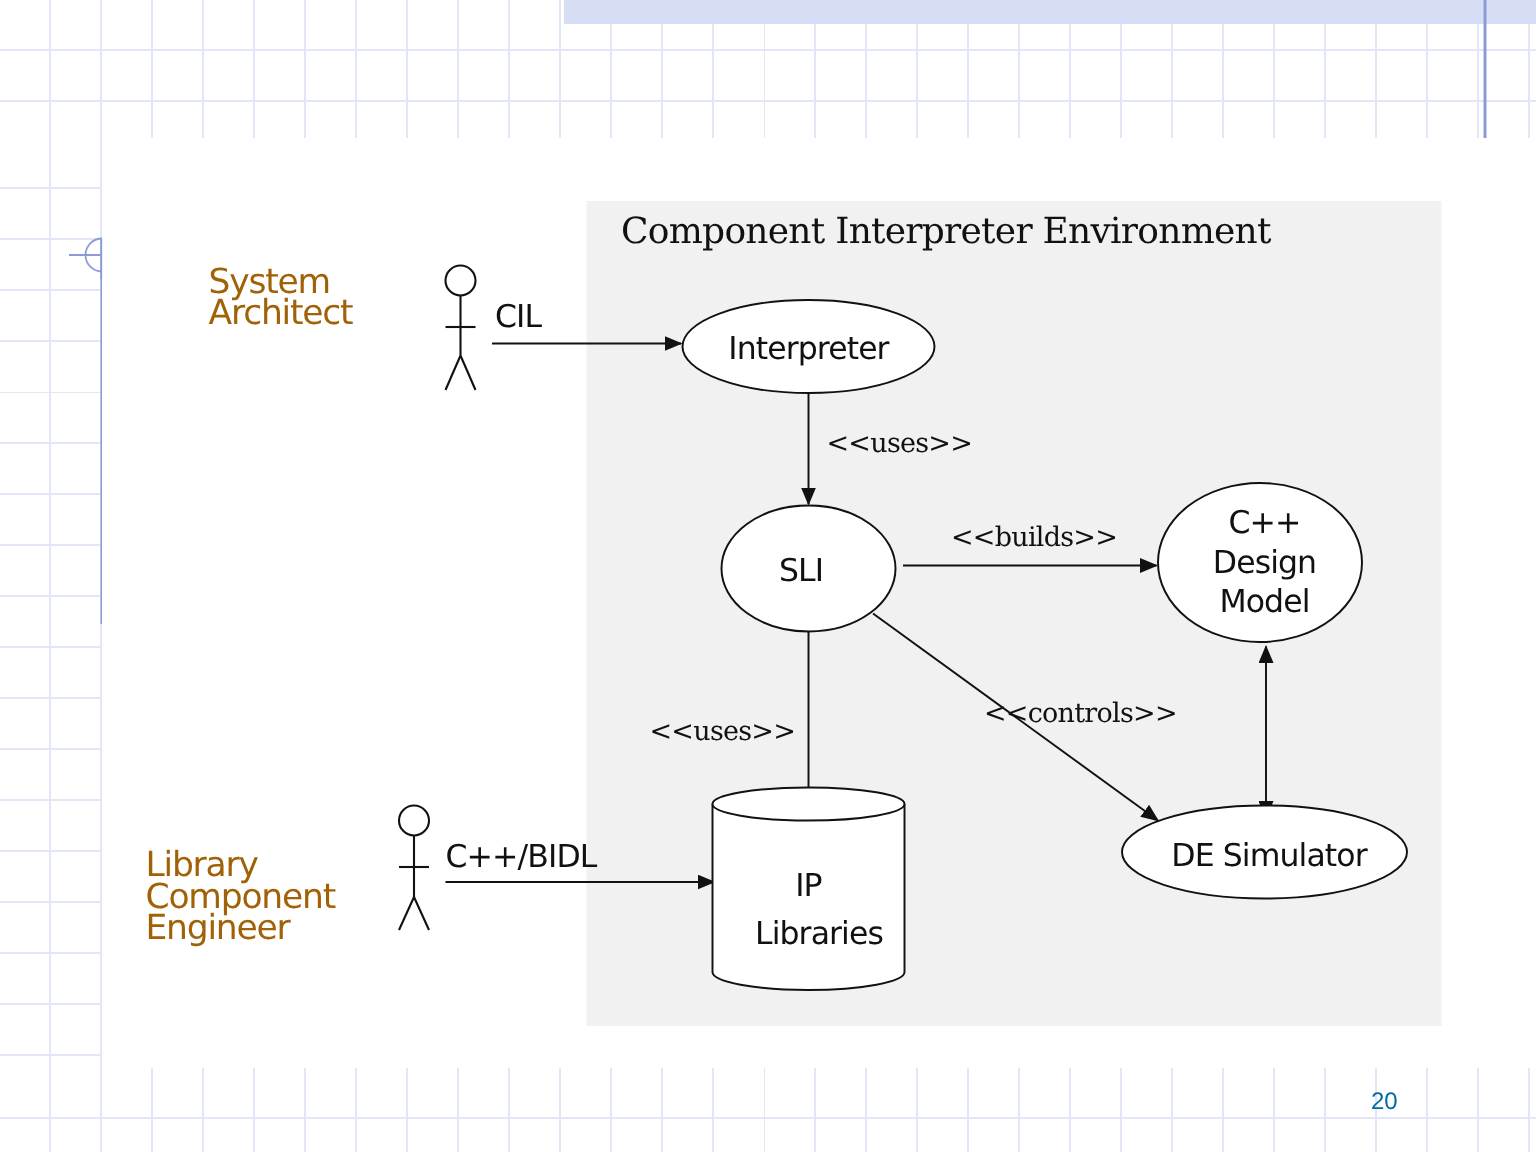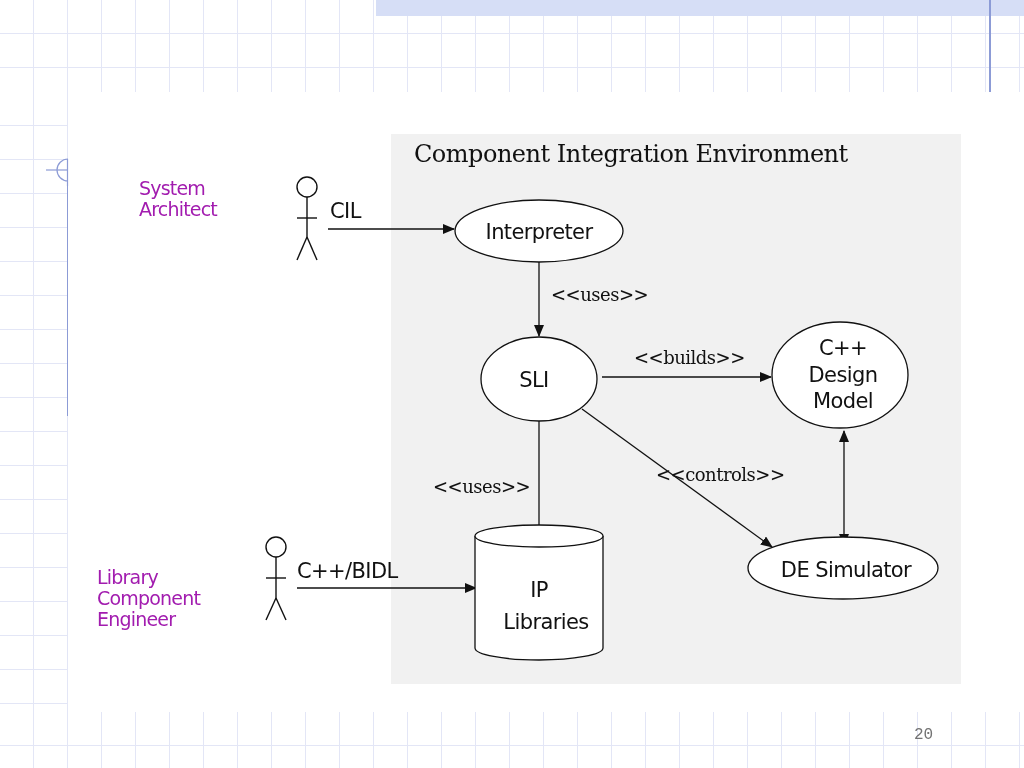--- a/index.html
+++ b/index.html
@@ -45,45 +45,45 @@
   }
   .diagram-title {
     position: absolute; left: 414px; top: 140px;
     font-family: "DejaVu Serif", serif; font-size: 24px; color: #111;
     white-space: nowrap; letter-spacing: -0.5px;
   }
   svg.diagram { position: absolute; left: 0; top: 0; }
   .lbl-sans { font-family: "DejaVu Sans", sans-serif; font-size: 21px; fill: #111; letter-spacing: -0.6px; }
   .lbl-serif { font-family: "DejaVu Serif", serif; font-size: 18px; fill: #111; letter-spacing: -0.5px; }
   .actor-label {
-    position: absolute; font-family: "DejaVu Sans", sans-serif; font-size: 19px;
-    line-height: 21px; color: #a21caf; letter-spacing: -0.8px; white-space: pre;
+    position: absolute; font-family: "DejaVu Sans", sans-serif; font-size: 23px;
+    line-height: 21px; color: #a16207; letter-spacing: -0.8px; white-space: pre;
   }
   .page-number {
     position: absolute; left: 914px; top: 726px;
-    font-family: Liberation Mono, monospace; font-size: 16px; color: #737373;
+    font-family: Liberation Sans, sans-serif; font-size: 16px; color: #0369a1;
   }
 </style>
 </head>
 <body>
 
 <div class="grid-top"></div>
 <div class="grid-left"></div>
 <div class="grid-bottom"></div>
 <div class="top-band"></div>
 <div class="right-rule"></div>
 <div class="left-rule"></div>
 <svg class="corner-mark" width="26" height="30">
   <line x1="2" y1="14" x2="24" y2="14" stroke="#8c9bd6" stroke-width="1.2"></line>
   <path d="M24 3 A11 11 0 0 0 24 25" fill="none" stroke="#8c9bd6" stroke-width="1.2"></path>
   <line x1="23.5" y1="3" x2="23.5" y2="30" stroke="#8c9bd6" stroke-width="1.2"></line>
 </svg>
 
 <div class="diagram-bg"></div>
-<div class="diagram-title">Component Integration Environment</div>
+<div class="diagram-title">Component Interpreter Environment</div>
 
 <div class="actor-label" style="left:139px; top:178px;">System
 Architect</div>
 <div class="actor-label" style="left:97px; top:538px;margin-top:29px;">Library
 Component
 Engineer</div>
 
 <svg class="diagram" width="1024" height="768">
   <defs>
     <marker id="arr" viewBox="0 0 12 10" refX="11" refY="5" markerWidth="12" markerHeight="10" markerUnits="userSpaceOnUse" orient="auto-start-reverse">

